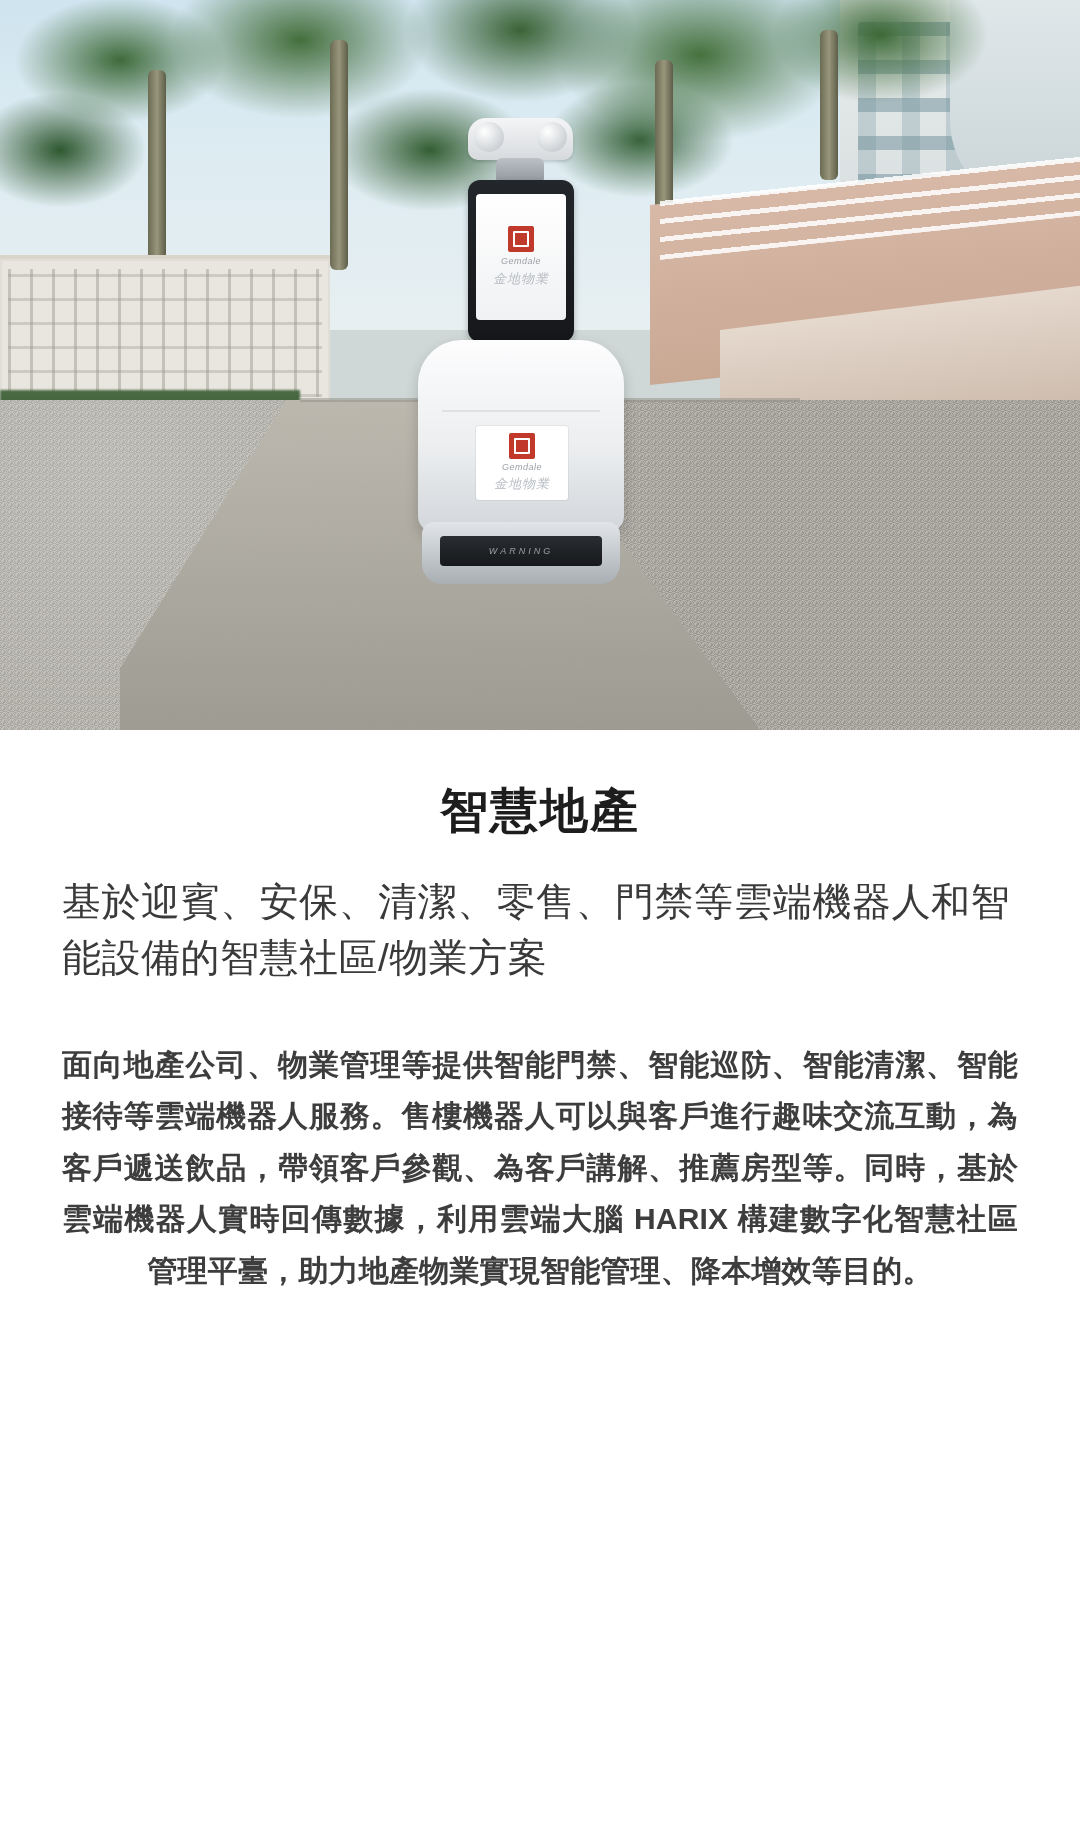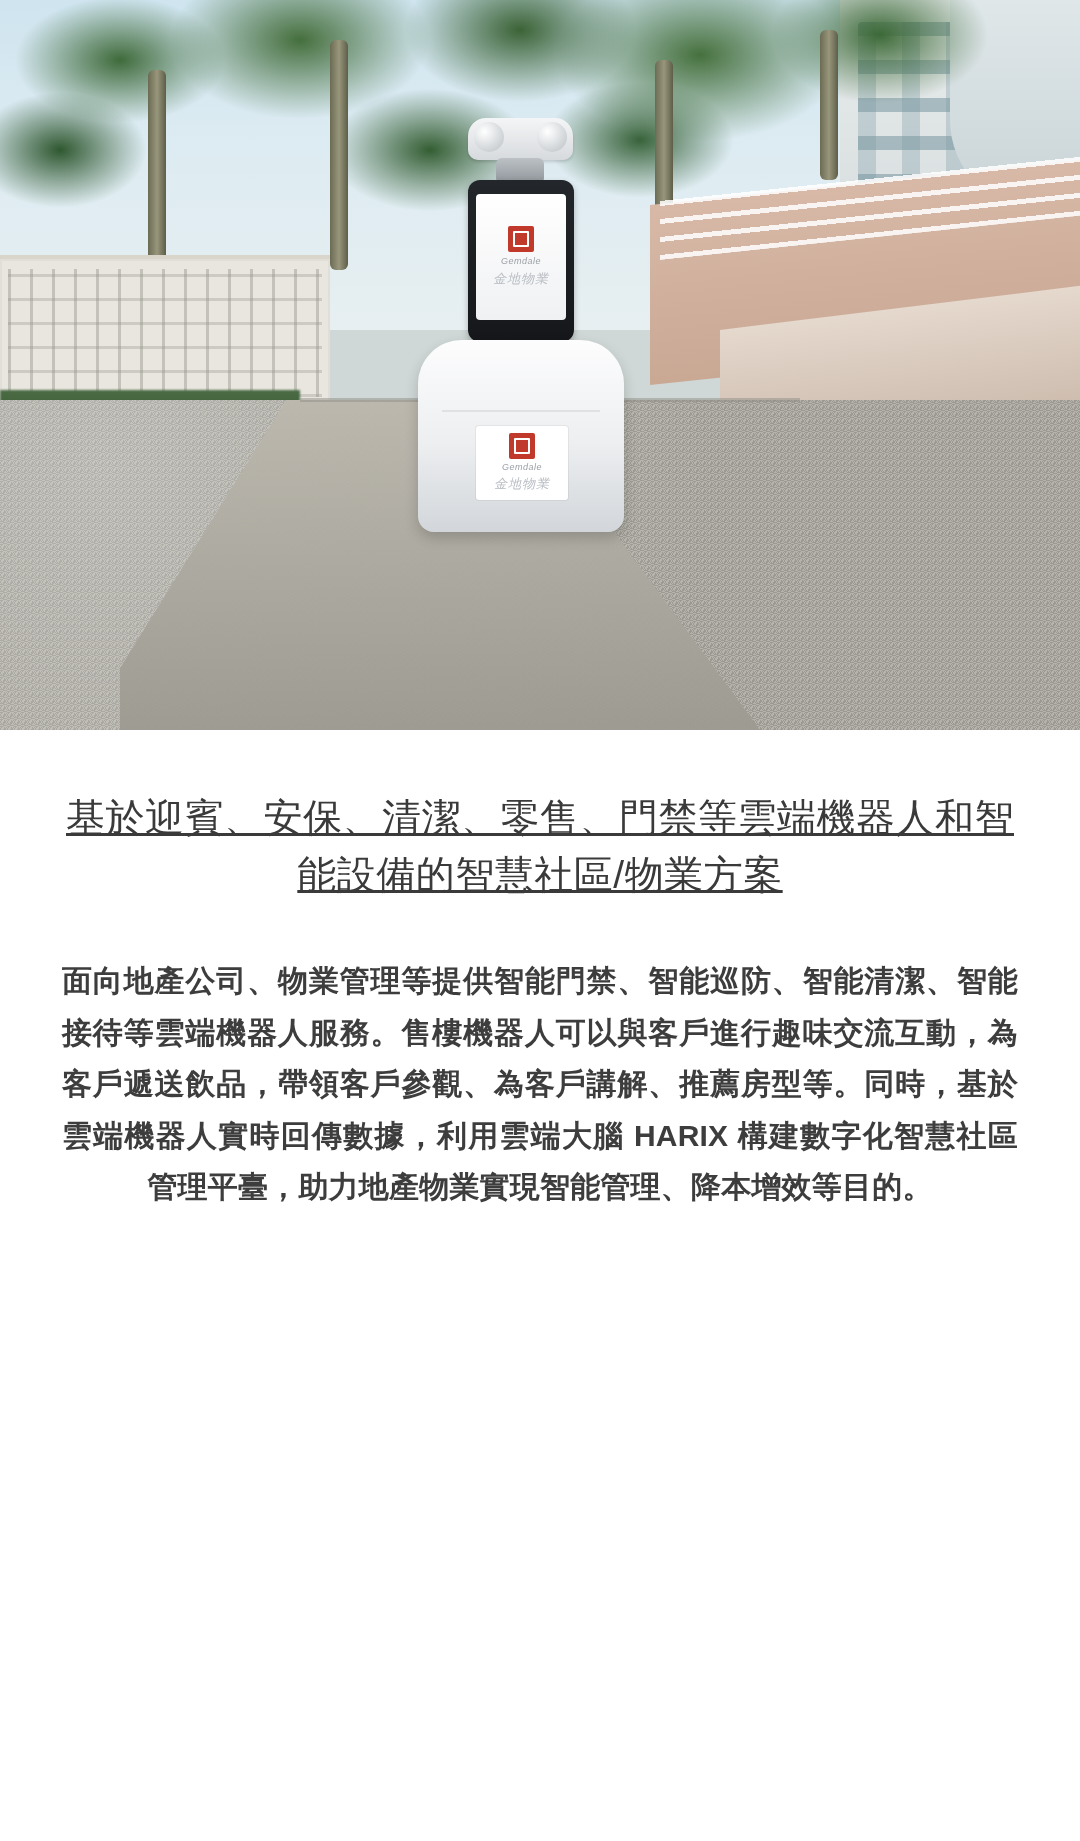--- a/index.html
+++ b/index.html
@@ -272,28 +272,26 @@
   .title {
     text-align: center;
     font-size: 48px;
     font-weight: 700;
     color: #1d1d1d;
     letter-spacing: 2px;
     margin: 0 0 34px 0;
     line-height: 1.2;
   }
   .subtitle {
-    text-align: center;
     font-size: 39px;
     font-weight: 400;
     color: #3a3a3a;
     line-height: 1.45;
     margin: 8px 0 52px 0;
     letter-spacing: 0.5px;
-    text-decoration: underline;
   }
   .body-text {
     font-size: 30px;
     line-height: 1.72;
     color: #3d3d3d;
     text-align: justify;
     text-align-last: center;
     letter-spacing: 0.2px;
     margin: 0;
     font-weight: bold;
@@ -333,21 +331,27 @@
         </div>
       </div>
       <div class="robot-torso">
         <div class="torso-seam"></div>
         <div class="torso-badge">
           <div class="logo-mark"></div>
           <div class="logo-text-en">Gemdale</div>
           <div class="logo-text-cn">金地物業</div>
         </div>
       </div>
+      <div class="robot-base">
+        <div class="base-dark">
+          <span class="base-warning">WARNING</span>
+        </div>
+      </div>
     </div>
   </div>
 
   <div class="content">
+    <h1 class="title">智慧地產</h1>
     <h2 class="subtitle">基於迎賓、安保、清潔、零售、門禁等雲端機器人和智能設備的智慧社區/物業方案</h2>
     <p class="body-text">面向地產公司、物業管理等提供智能門禁、智能巡防、智能清潔、智能接待等雲端機器人服務。售樓機器人可以與客戶進行趣味交流互動，為客戶遞送飲品，帶領客戶參觀、為客戶講解、推薦房型等。同時，基於雲端機器人實時回傳數據，利用雲端大腦 HARIX 構建數字化智慧社區管理平臺，助力地產物業實現智能管理、降本增效等目的。</p>
   </div>
 
 </div>
 
 </body></html>

